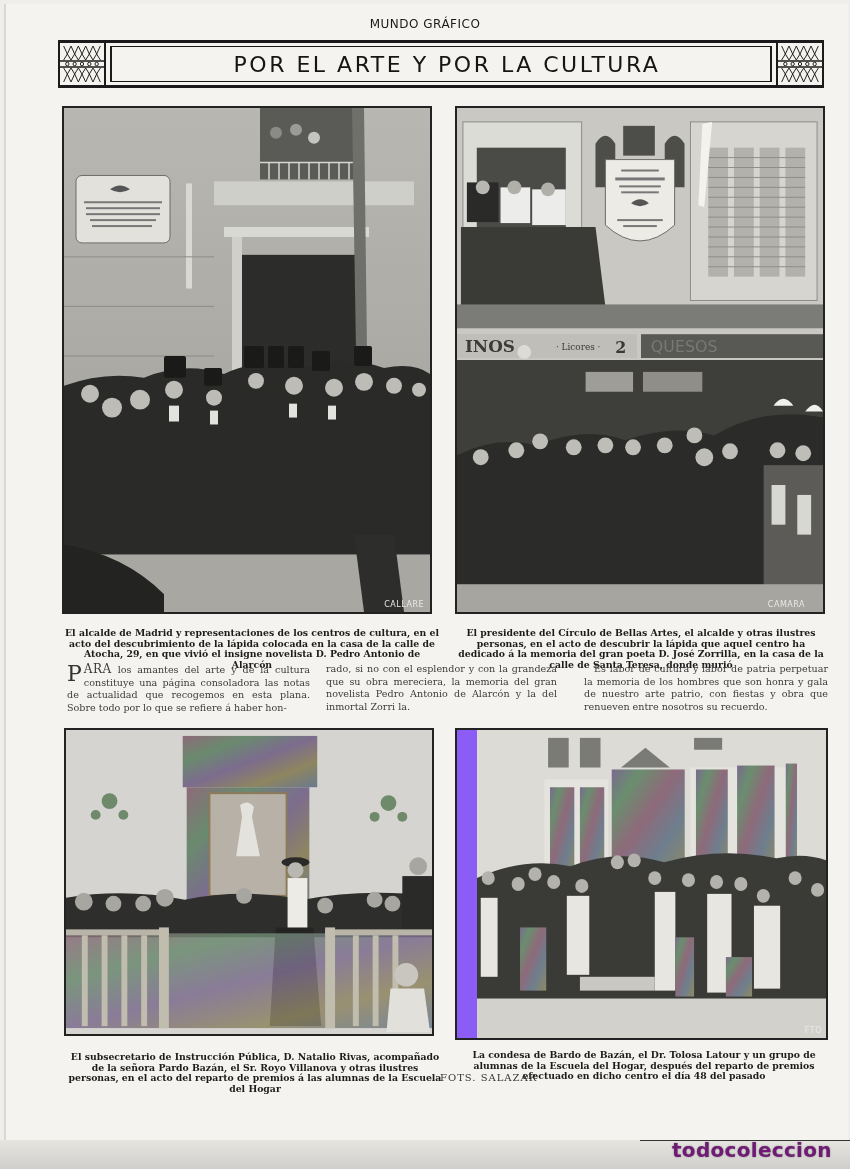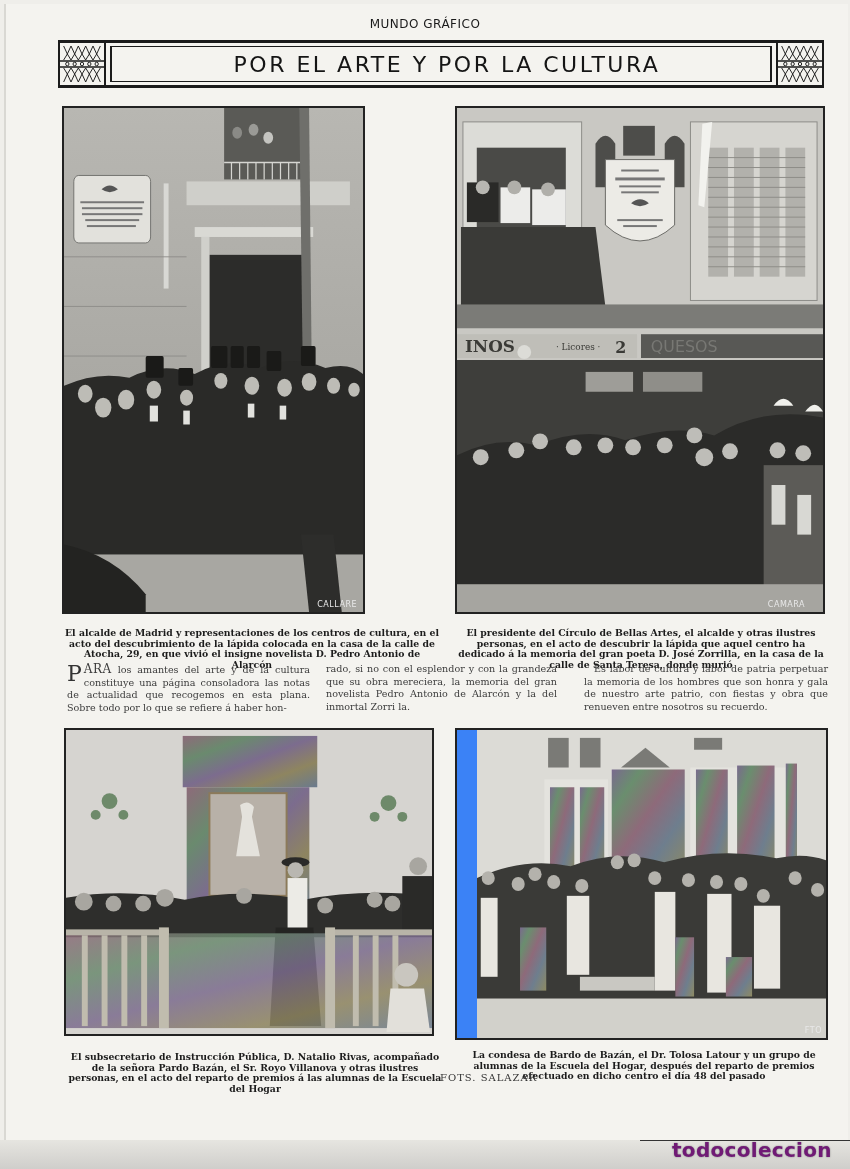--- a/index.html
+++ b/index.html
@@ -41,21 +41,21 @@
     position: absolute; left: 52px; right: 52px; top: 3px; bottom: 3px;
     border: 1.5px solid #1b1b1b; border-left-width: 2px; border-right-width: 2px;
     display: flex; align-items: center; justify-content: center;
   }
   .title-text {
     font-family: "DejaVu Sans", sans-serif; font-size: 22px; letter-spacing: 2.5px;
     color: #151515; font-weight: normal; margin-left: 12px;
   }
   .photo {
     position: absolute; border: 2px solid #222; box-sizing: border-box; overflow: hidden;
-    background: #3b82f6;
+    background: #8b5cf6;
   }
   .photo svg { width: 100%; height: 100%; display: block; }
   .photo-sig {
     position: absolute; font-family: "DejaVu Sans", sans-serif; font-size: 8px;
     color: #e8e8e8; letter-spacing: 0.5px;
   }
   .caption {
     position: absolute; font-family: "DejaVu Serif", serif; font-weight: bold;
     font-size: 9.3px; line-height: 10.5px; text-align: center; color: #1c1c1c;
   }
@@ -118,21 +118,21 @@
           <circle cx="24" cy="21" r="1.8"></circle>
           <circle cx="32" cy="21" r="1.8"></circle>
           <circle cx="40" cy="21" r="1.8"></circle>
         <line x1="0" y1="24" x2="48" y2="24" stroke-width="1.5"></line>
         <path d="M4 39 l4 -8 l-4 -6 M12 39 l-4 -8 l4 -6 M12 39 l4 -8 l-4 -6 M20 39 l-4 -8 l4 -6 M20 39 l4 -8 l-4 -6 M28 39 l-4 -8 l4 -6 M28 39 l4 -8 l-4 -6 M36 39 l-4 -8 l4 -6 M36 39 l4 -8 l-4 -6 M44 39 l-4 -8 l4 -6"></path>
       </g>
     </svg>
   </div>
 </div>
 
-<div class="photo" style="left:62px; top:106px; width:303px; height:508px;">
+<div class="photo" style="left:62px; top:106px; width:370px; height:508px;">
   <svg viewBox="0 0 366 508" preserveAspectRatio="none">
     <defs>
       <linearGradient id="wall1" x1="0" y1="0" x2="0" y2="1">
         <stop offset="0" stop-color="#b8b7b2"></stop>
           <stop offset="1" stop-color="#9e9d98"></stop>
       </linearGradient>
     </defs>
     <rect width="366" height="508" fill="url(#wall1)"></rect>
 
     <rect x="196" y="0" width="100" height="72" fill="#5a5a56"></rect>

